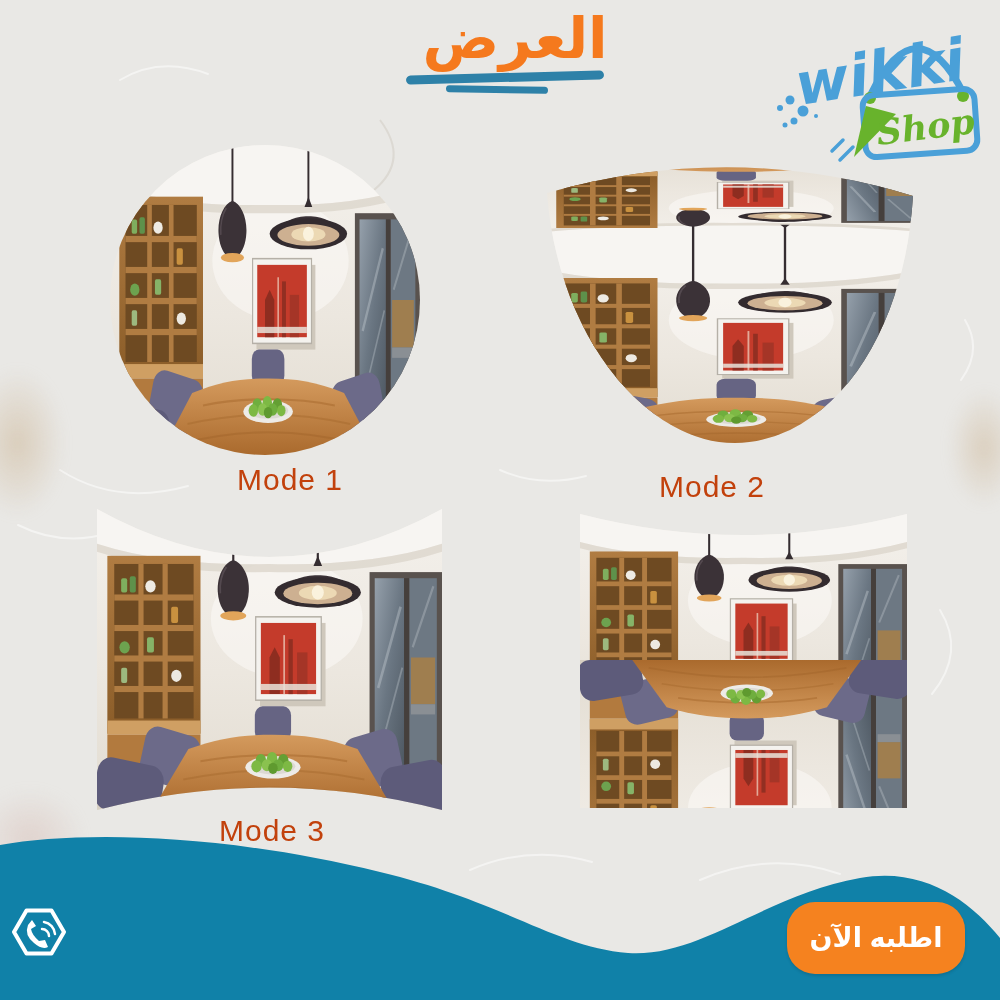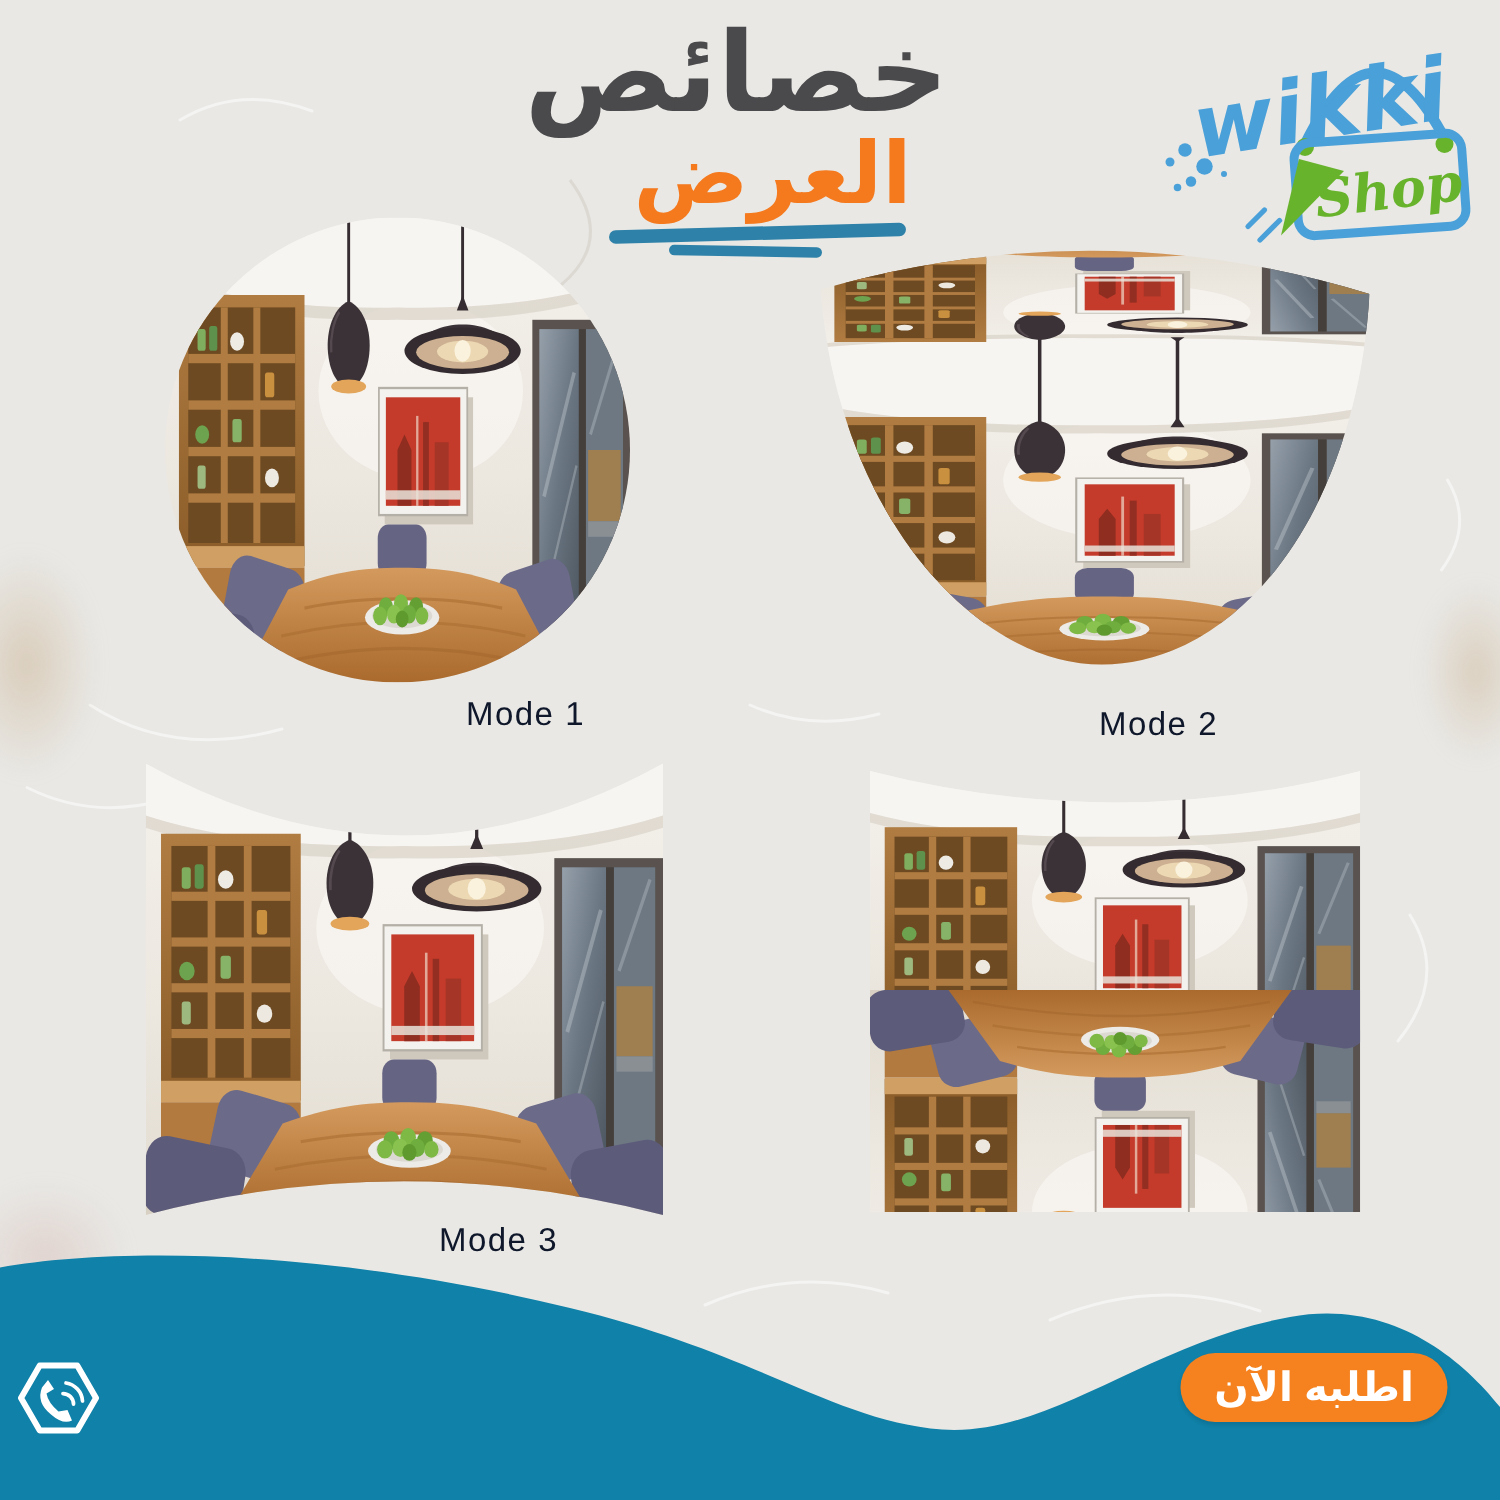--- a/index.html
+++ b/index.html
@@ -32,29 +32,29 @@
   .m2-main{top:32% !important;height:68% !important;}
   .mode3{left:97px;top:505px;width:345px;height:305px;
          clip-path:path('M 0 4 Q 172 100 345 4 L 345 305 Q 172 260 0 305 Z');}
   .mode4{left:580px;top:512px;width:327px;height:296px;
          clip-path:path('M 0 2 Q 163 44 327 2 L 327 296 L 0 296 Z');}
   .m4-half{position:absolute;left:0;width:100%;height:50%;overflow:hidden;}
   .m4-top{top:0;}
   .m4-bottom{top:50%;}
   .m4-half svg{position:absolute;left:0;top:0;width:100%;height:160%;}
   .m4-bottom svg{transform:scaleY(-1);}
-  .mode-label{position:absolute;width:200px;text-align:right;font-size:22px;
-              color:#0f172a;letter-spacing:1px;}
+  .mode-label{position:absolute;width:200px;text-align:center;font-size:30px;
+              color:#c2410c;letter-spacing:1px;}
   
   .wave{position:absolute;left:0;top:825px;width:1000px;height:175px;}
   .phone-icon{position:absolute;left:12px;top:903px;width:54px;height:58px;}
   .phones{position:absolute;left:64px;top:889px;color:#ffffff;font-weight:bold;
           font-size:45px;line-height:1.06;letter-spacing:1px;
           text-shadow:0 2px 2px rgba(0,40,60,.2);}
-  .cta{position:absolute;left:787px;top:902px;width:178px;height:46px;border-radius:28px;
+  .cta{position:absolute;left:787px;top:902px;width:178px;height:72px;border-radius:28px;
        background:#f5821f;display:flex;align-items:center;justify-content:center;
        color:#ffffff;font-weight:bold;font-size:27px;direction:rtl;cursor:pointer;
        box-shadow:0 2px 3px rgba(0,0,0,.12);}
 </style>
 </head>
 <body>
 
 <div class="stage">
 
   <svg width="0" height="0" style="position:absolute" aria-hidden="true">
@@ -177,21 +177,20 @@
       <path d="M 700 880 q 70 -30 140 -6"></path>
       <path d="M 965 320 q 18 30 -4 60"></path>
     </g>
     <path d="M 380 120 q 30 40 -6 70" fill="none" stroke="#d4cfc7" stroke-width="2" opacity="0.6"></path>
   </svg>
   <div class="smudge smudge1"></div>
   <div class="smudge smudge2"></div>
   <div class="smudge smudge3"></div>
 
   <div class="title-block">
-    <div class="title-l1">خصائص</div>
     <div class="title-l2">العرض</div>
     <div class="stroke1"></div>
     <div class="stroke2"></div>
   </div>
 
   <svg class="logo" viewBox="0 0 235 155">
     <path d="M 112 88 Q 158 -6 206 86" stroke="#4aa0d8" stroke-width="7" fill="none" stroke-linecap="round"></path>
     <circle cx="112" cy="90" r="6" fill="#68b32c"></circle>
     <circle cx="205" cy="88" r="6" fill="#68b32c"></circle>
     <g fill="#4aa0d8">

